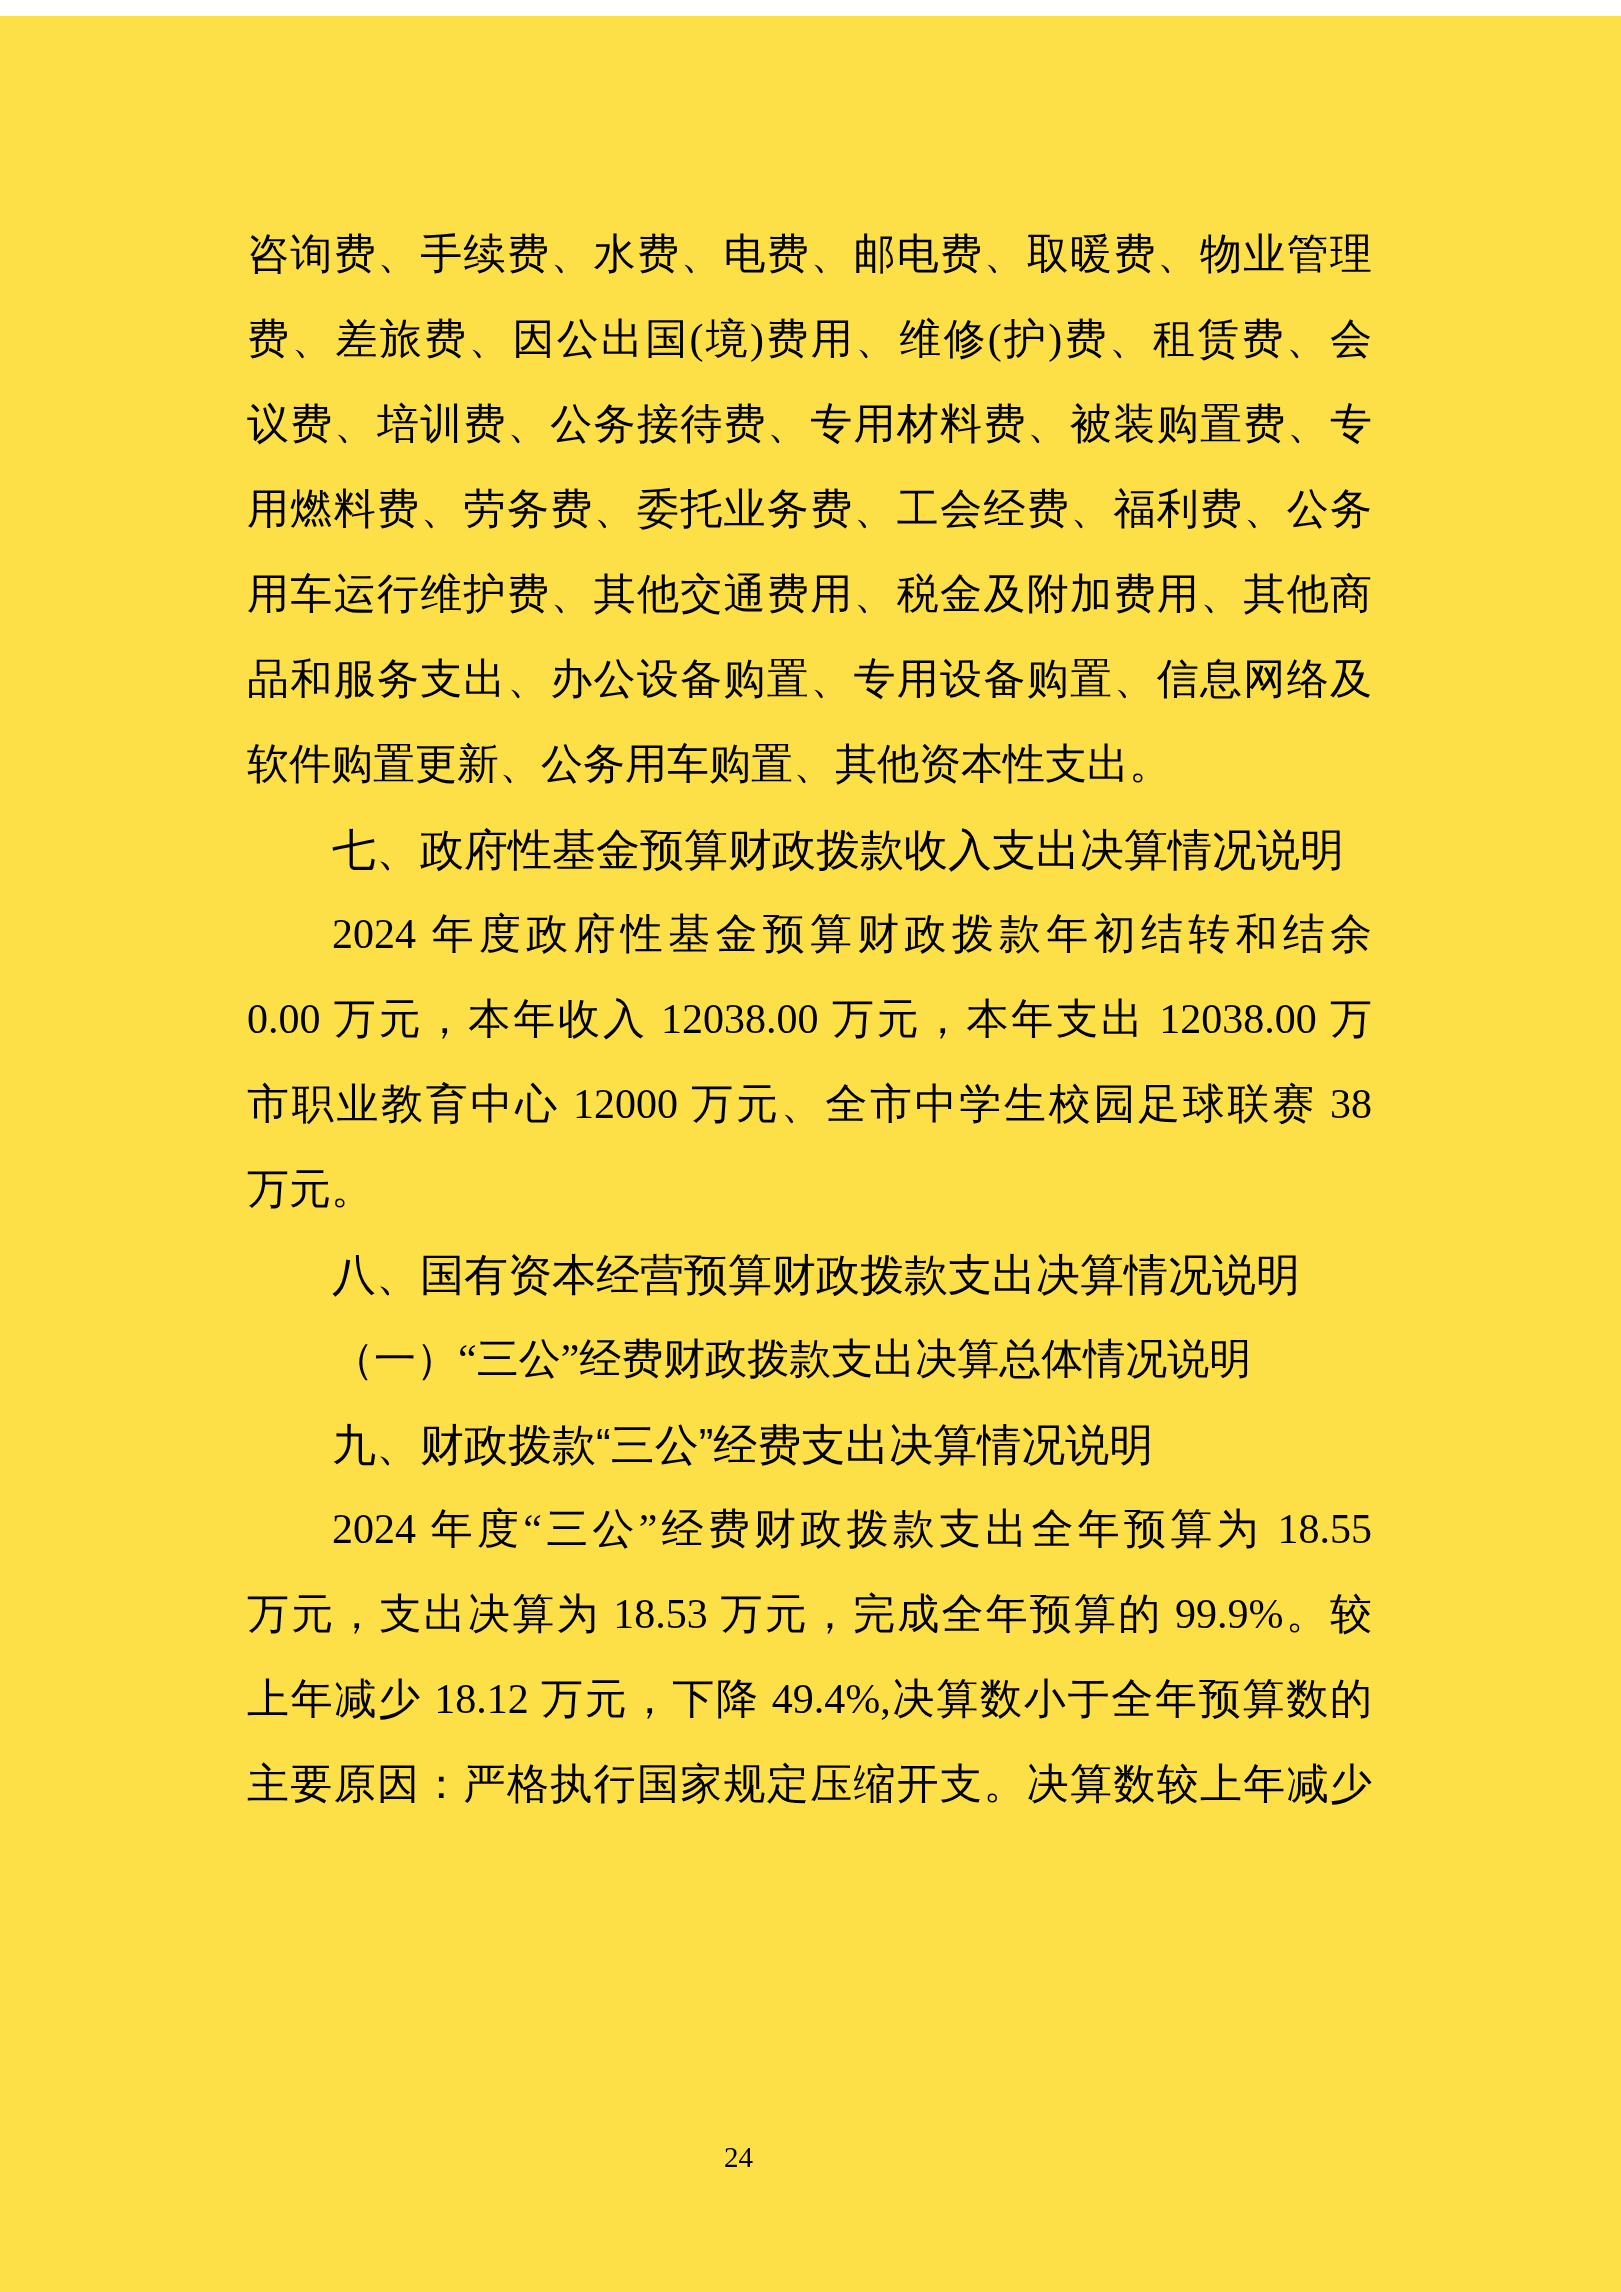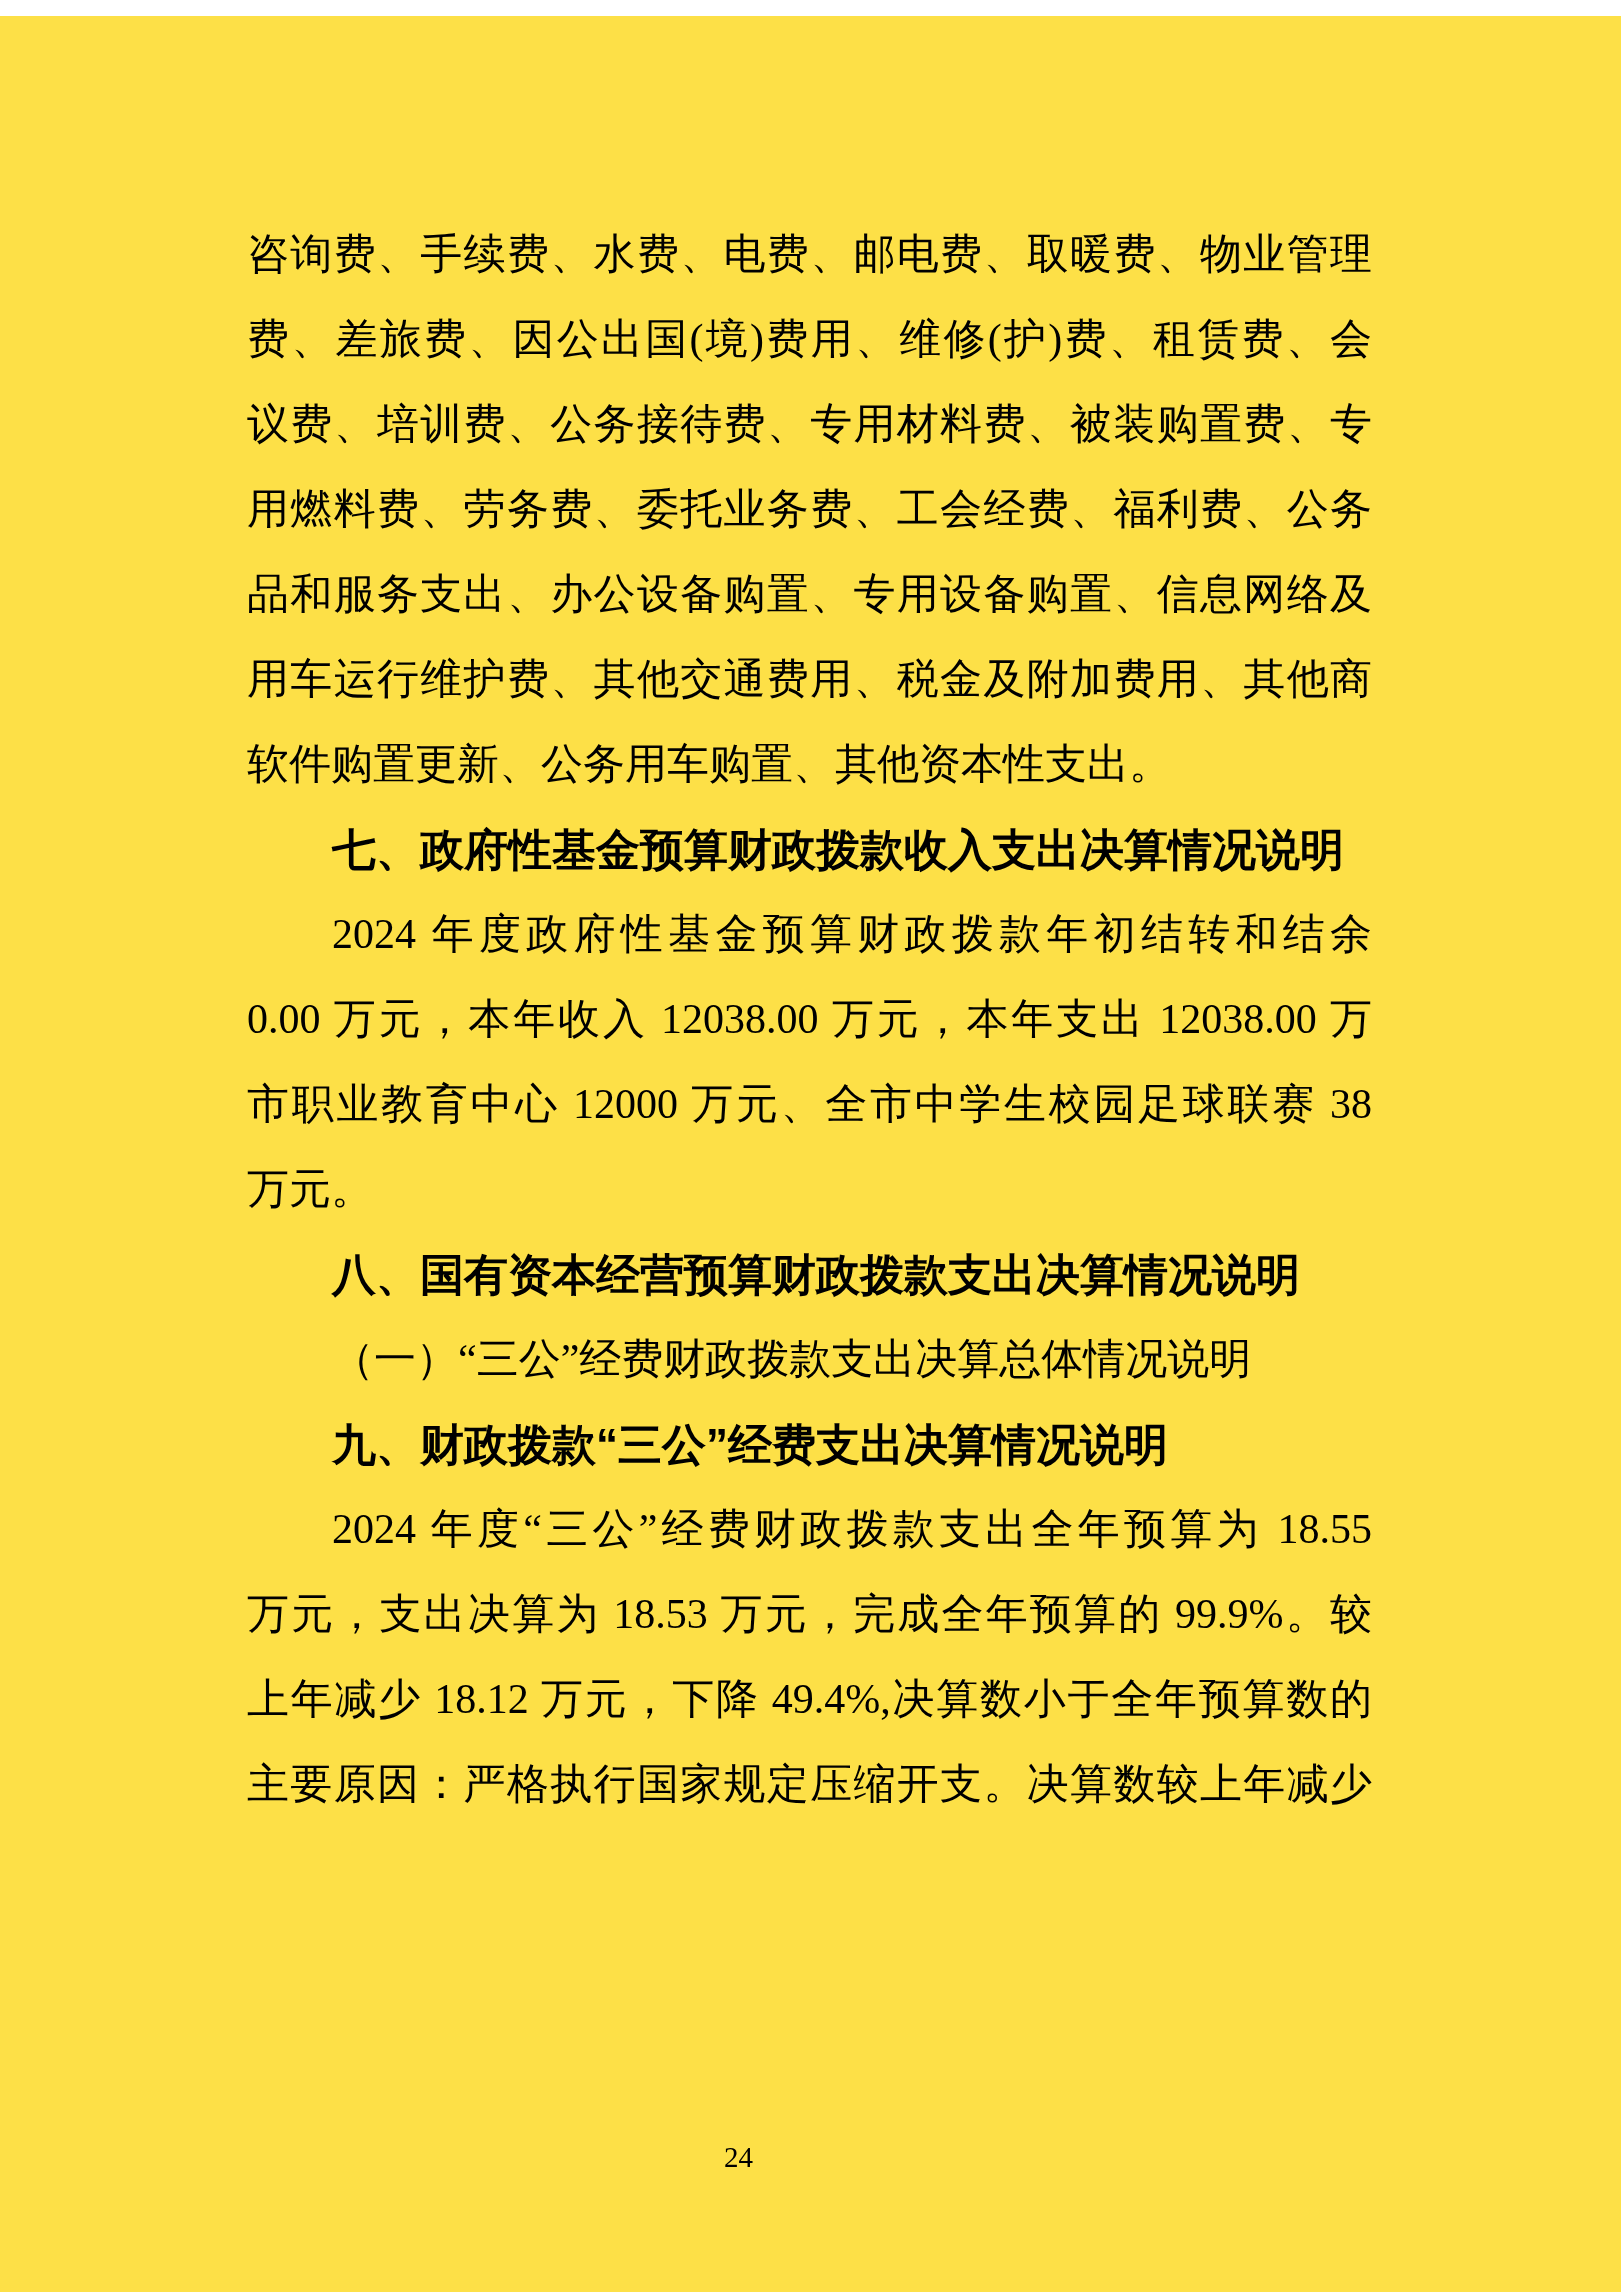--- a/index.html
+++ b/index.html
@@ -40,21 +40,21 @@
   .ind {
     text-indent: 85px;
   }
   
   .ind-lg {
     text-indent: 102px;
   }
   
   .heading {
     font-family: "Liberation Sans", sans-serif;
-    font-weight: 700;
+    font-weight: 400;
     font-size: 44px;
   }
   
   .sub {
     font-family: "Liberation Serif", serif;
     font-weight: 400;
   }
   .footer {
     position: absolute;
     left: 0;
@@ -72,22 +72,22 @@
 </head>
 <body>
 
 <div class="page">
 
   <main class="text-block">
     <div class="line just">咨询费、手续费、水费、电费、邮电费、取暖费、物业管理</div>
     <div class="line just">费、差旅费、因公出国(境)费用、维修(护)费、租赁费、会</div>
     <div class="line just">议费、培训费、公务接待费、专用材料费、被装购置费、专</div>
     <div class="line just">用燃料费、劳务费、委托业务费、工会经费、福利费、公务</div>
+    <div class="line just">用车运行维护费、其他交通费用、税金及附加费用、其他商</div>
     <div class="line just">品和服务支出、办公设备购置、专用设备购置、信息网络及</div>
-    <div class="line just">用车运行维护费、其他交通费用、税金及附加费用、其他商</div>
     <div class="line">软件购置更新、公务用车购置、其他资本性支出。</div>
     <div class="line heading ind">七、政府性基金预算财政拨款收入支出决算情况说明</div>
     <div class="line just ind">2024 年度政府性基金预算财政拨款年初结转和结余</div>
     <div class="line just">0.00 万元，本年收入 12038.00 万元，本年支出 12038.00 万</div>
     <div class="line just">市职业教育中心 12000 万元、全市中学生校园足球联赛 38</div>
     <div class="line">万元。</div>
     <div class="line heading ind">八、国有资本经营预算财政拨款支出决算情况说明</div>
     <div class="line sub ind">（一）“三公”经费财政拨款支出决算总体情况说明</div>
     <div class="line heading ind">九、财政拨款“三公”经费支出决算情况说明</div>
     <div class="line just ind">2024 年度“三公”经费财政拨款支出全年预算为 18.55</div>

